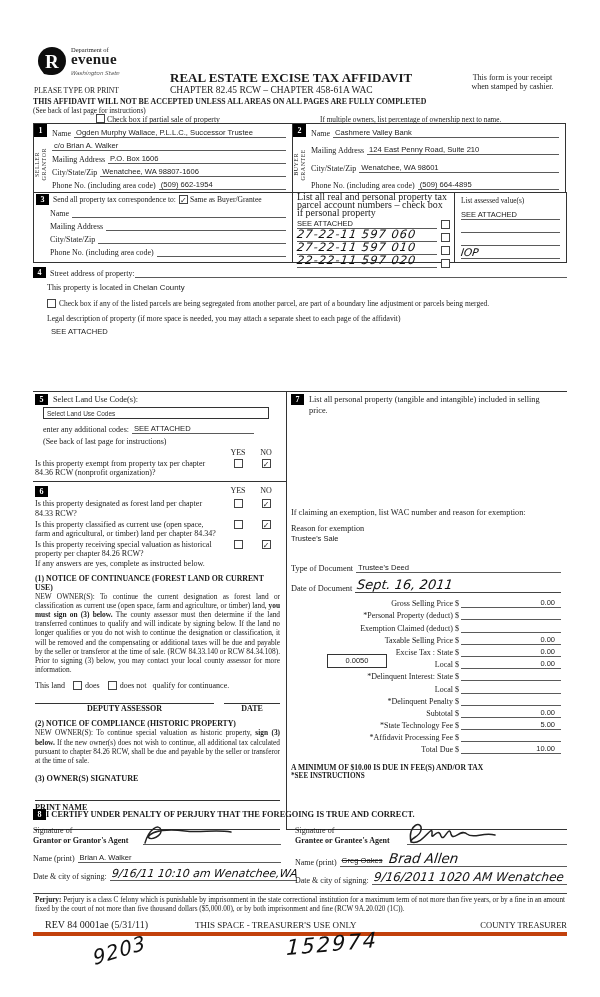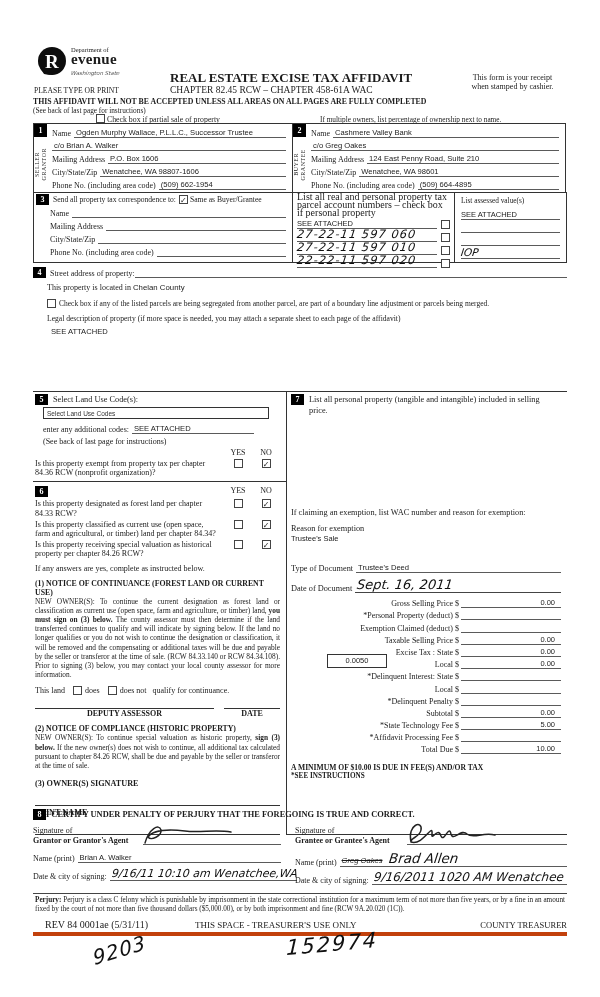--- a/index.html
+++ b/index.html
@@ -113,23 +113,20 @@
           <span>BUYER</span>
             <span>GRANTEE</span>
         </div>
       </div>
       <div style="flex:1;padding:1px 6px 2px 4px;display:flex;flex-direction:column;justify-content:space-between;">
         <div class="frow">
             <span class="lbl">Name</span>
             <span class="fill">Cashmere Valley Bank</span>
           </div>
         <div class="frow">
-            <span class="fill">c/o Greg Oakes</span>
-          </div>
-        <div class="frow">
             <span class="lbl">Mailing Address</span>
             <span class="fill">124 East Penny Road, Suite 210</span>
           </div>
         <div class="frow">
             <span class="lbl">City/State/Zip</span>
             <span class="fill">Wenatchee, WA  98601</span>
           </div>
         <div class="frow">
             <span class="lbl">Phone No. (including area code)</span>
             <span class="fill">(509) 664-4895</span>
@@ -260,21 +257,21 @@
         <div class="qrow">
           <span class="qtext">Is this property classified as current use (open space, farm and agricultural, or timber) land per chapter 84.34?</span>
           <span class="qcol"><span class="cb"></span></span>
           <span class="qcol"><span class="cb">✓</span></span>
         </div>
         <div class="qrow">
           <span class="qtext">Is this property receiving special valuation as historical property per chapter 84.26 RCW?</span>
           <span class="qcol"><span class="cb"></span></span>
           <span class="qcol"><span class="cb">✓</span></span>
         </div>
-        <div style="margin-top:5px;">If any answers are yes, complete as instructed below.</div>
+        <div style="">If any answers are yes, complete as instructed below.</div>
         <div class="b" style="margin-top:6px;font-size:7.8px;">(1) NOTICE OF CONTINUANCE (FOREST LAND OR CURRENT USE)</div>
         <div class="para"><span>NEW OWNER(S): To continue the current designation as forest land or classification as current use (open space, farm and agriculture, or timber) land, </span><span class="b">you must sign on (3) below.</span><span> The county assessor must then determine if the land transferred continues to qualify and will indicate by signing below. If the land no longer qualifies or you do not wish to continue the designation or classification, it will be removed and the compensating or additional taxes will be due and payable by the seller or transferor at the time of sale. (RCW 84.33.140 or RCW 84.34.108). Prior to signing (3) below, you may contact your local county assessor for more information.</span></div>
         <div style="margin-top:7px;display:flex;align-items:center;">
           <span>This land</span>
           <span class="cb" style="margin:0 3px 0 8px;"></span>
           <span>does</span>
           <span class="cb" style="margin:0 3px 0 8px;"></span>
           <span>does not</span>
           <span style="margin-left:6px;">qualify for continuance.</span>
         </div>
@@ -419,21 +416,21 @@
           </div>
           <div class="ul" style="flex:1;position:relative;height:14px;">
             <svg width="120" height="30" viewBox="0 0 120 30" style="position:absolute;left:-4px;bottom:-4px;">
               <path d="M8,24 C4,6 20,2 18,12 C17,19 7,20 8,24 C20,28 30,4 29,16 C28,24 35,8 38,18 C41,25 46,6 48,16 C50,24 58,10 64,16 C70,21 80,14 92,17" fill="none" stroke="#222" stroke-width="1.5" stroke-linecap="round"></path>
             </svg>
           </div>
         </div>
         <div class="frow" style="margin-top:4px;height:18px;">
           <span class="lbl">Name (print)</span>
           <span class="fill">
-            <span style="text-decoration:line-through;font-size:7.6px;font-style:italic;">Greg Oakes</span>
+            <span style="text-decoration:line-through;font-size:7.6px;">Greg Oakes</span>
             <span class="hand" style="font-size:13.5px;margin-left:4px;">Brad Allen</span>
           </span>
         </div>
         <div class="frow" style="margin-top:1px;height:17px;">
           <span class="lbl">Date &amp; city of signing:</span>
           <span class="fill"><span class="hand" style="font-size:12px;">9/16/2011  1020 AM  Wenatchee</span></span>
         </div>
       </div>
     </div>
   </div>

